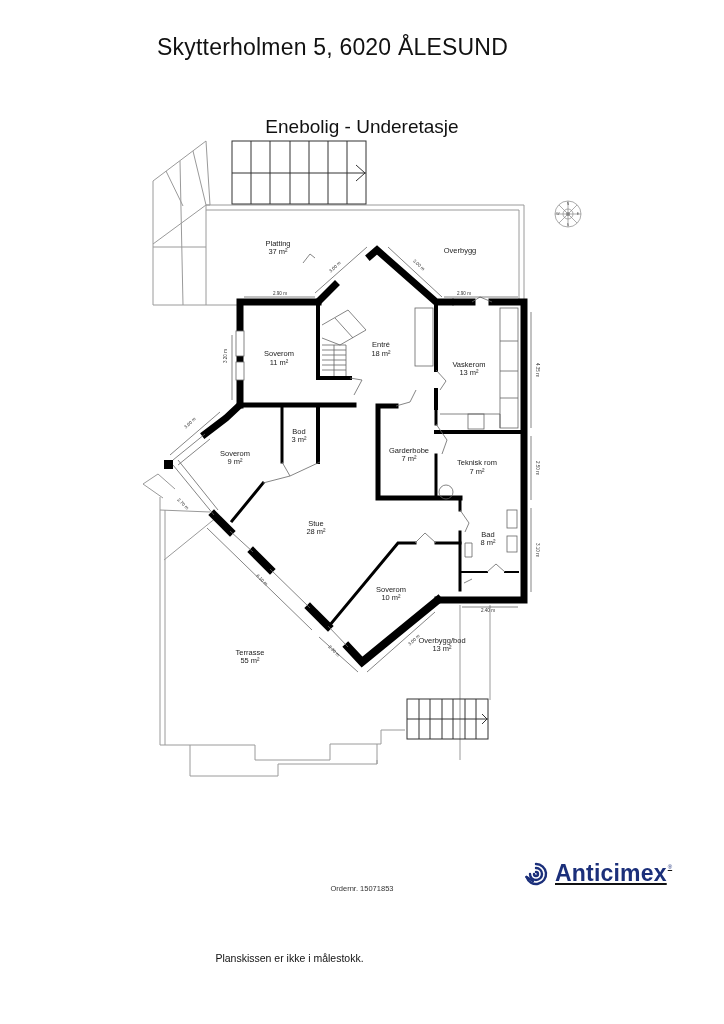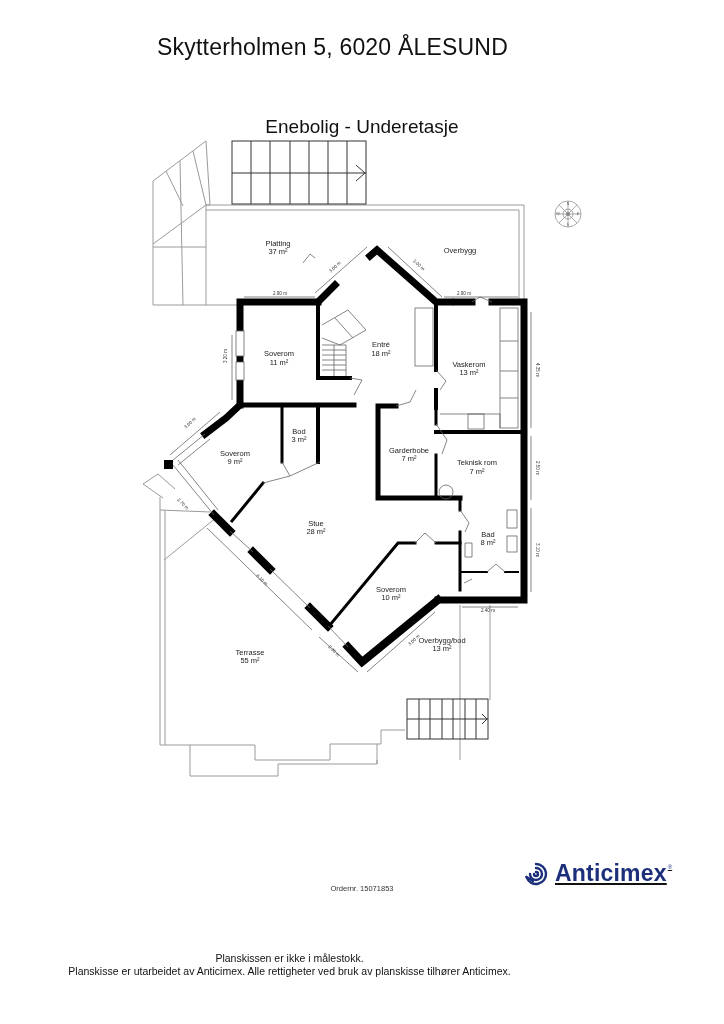--- a/index.html
+++ b/index.html
@@ -290,14 +290,13 @@
       <path d="M13,11 A2,2 0 1 1 11,13"></path>
       <path d="M3.5,16 L10,20"></path>
     </g>
   </svg>
   <span class="logo-text">Anticimex</span>
   <span class="logo-reg">®</span>
 </div>
 
 <div class="footer">
   <div>Planskissen er ikke i målestokk.</div>
-  <div>Planskisse er utarbeidet av Anticimex. Alle rettigheter ved bruk av planskisse tilhører Anticimex.</div>
 </div>
 
 </body></html>

